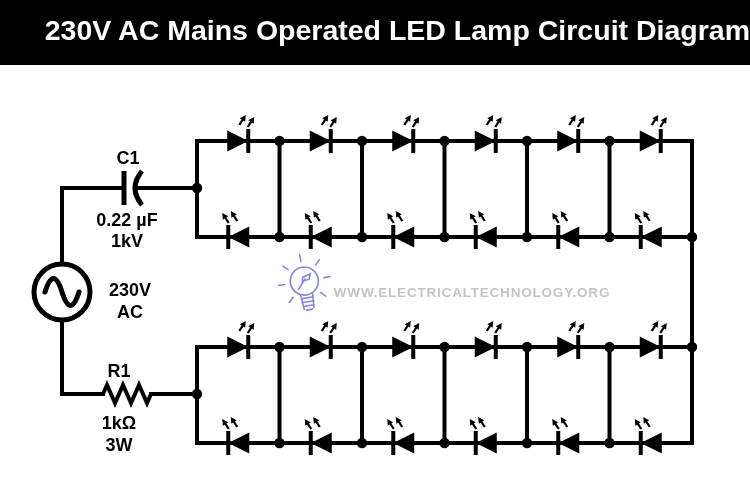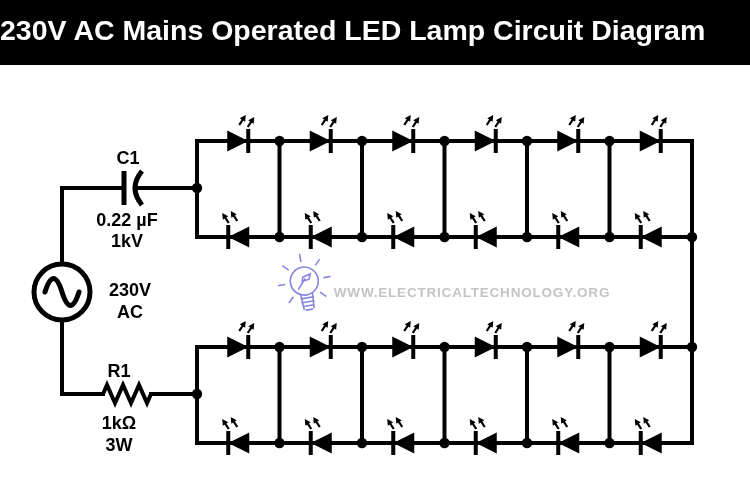--- a/index.html
+++ b/index.html
@@ -1,19 +1,19 @@
 <!DOCTYPE html>
 <html><head>
 <meta charset="utf-8">
 <style>
   html,body{margin:0;padding:0;background:#ffffff;}
   .stage{position:relative;width:750px;height:500px;background:var(--bg,#fff);overflow:hidden;
          font-family:"Liberation Sans", sans-serif;}
   .title-bar{position:absolute;left:0;top:0;width:750px;height:65px;background:var(--hbg,#000);
-             text-align:left;box-sizing:border-box;padding-top:16px;}
+             text-align:right;box-sizing:border-box;padding-top:16px;}
   .title-bar h1{margin:0;color:var(--hfg,#fff);font-size:28.5px;font-weight:bold;line-height:1;
                 white-space:nowrap;letter-spacing:0px;}
   svg.circuit{position:absolute;left:0;top:0;}
 </style>
 </head>
 <body>
 
 <div class="stage" style="--bg: #ffffff; --hbg: #000000; --hfg: #ffffff;">
 
   <header class="title-bar">

